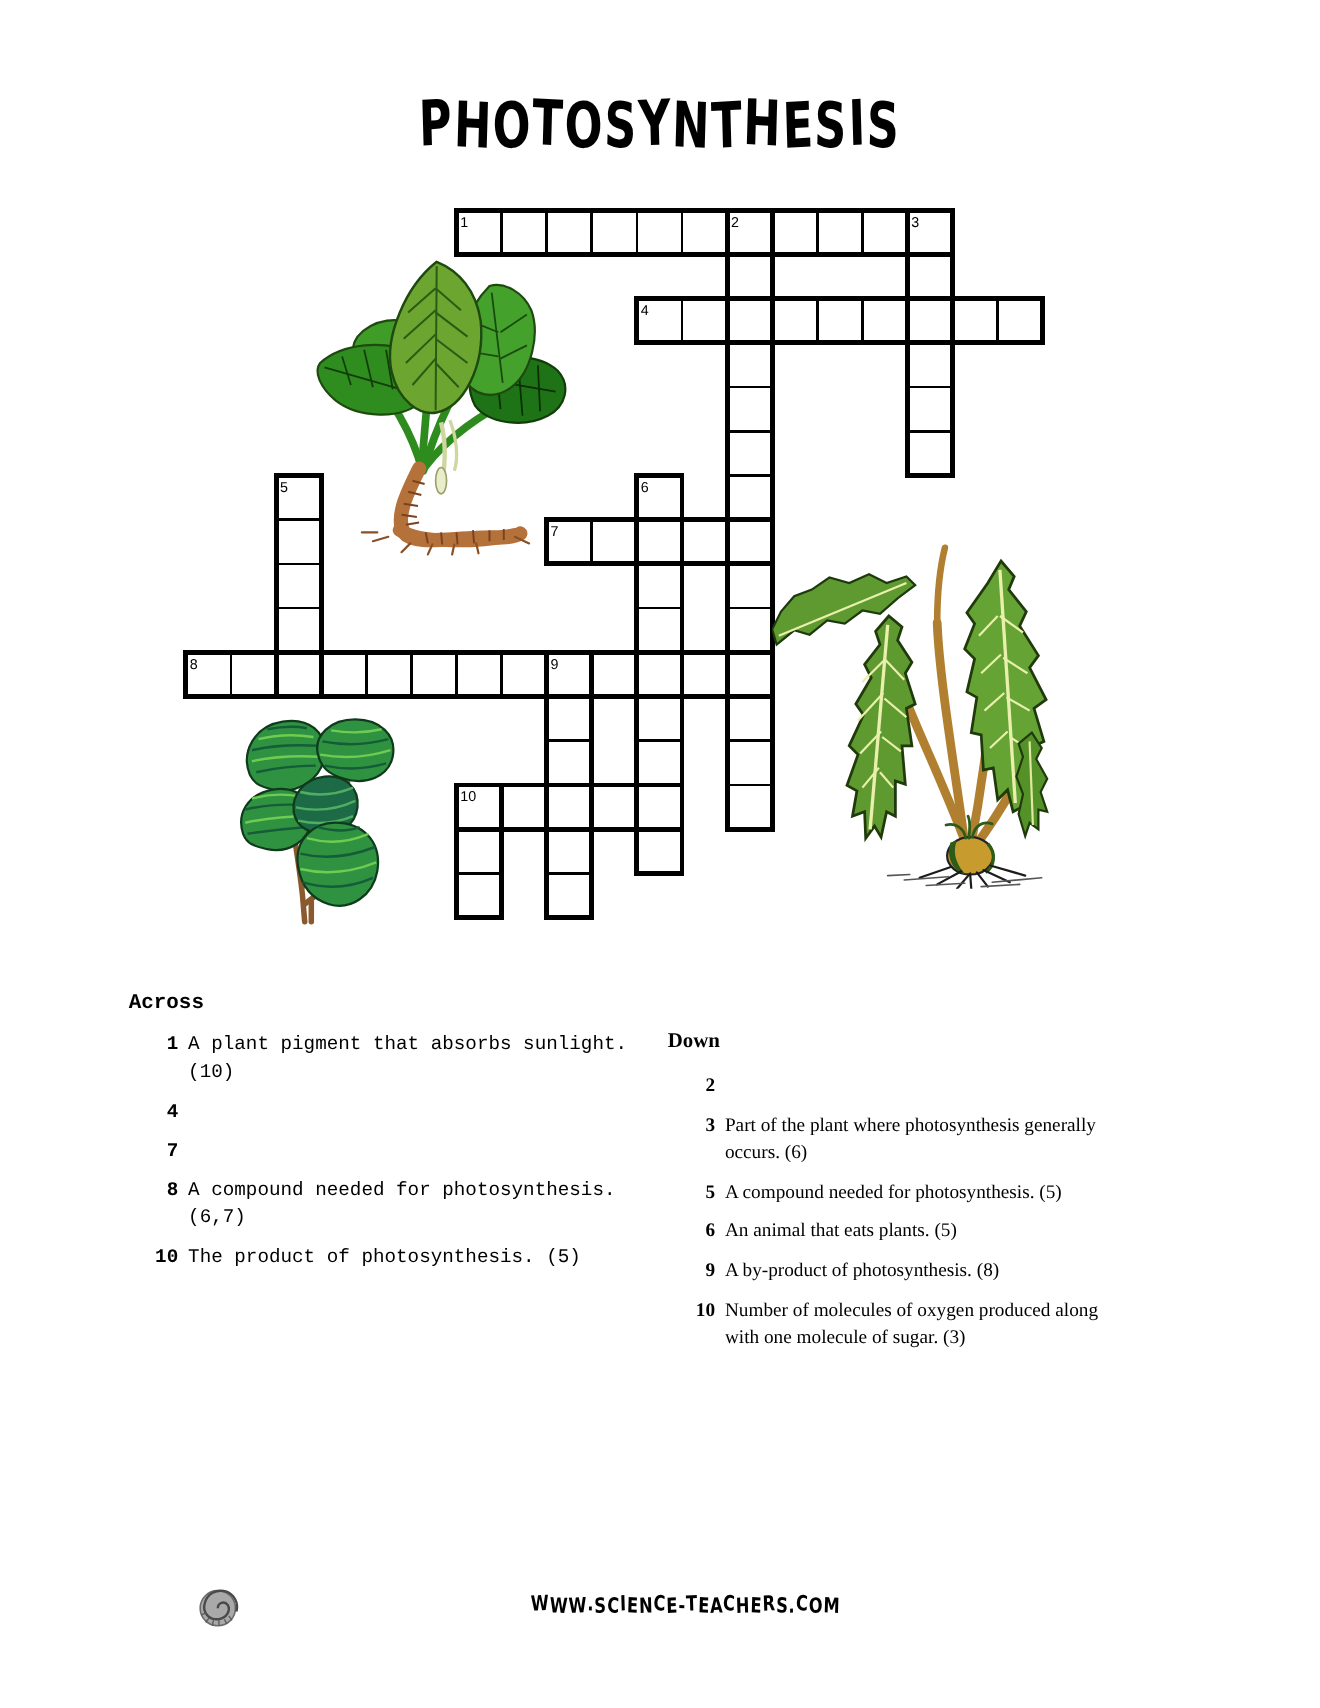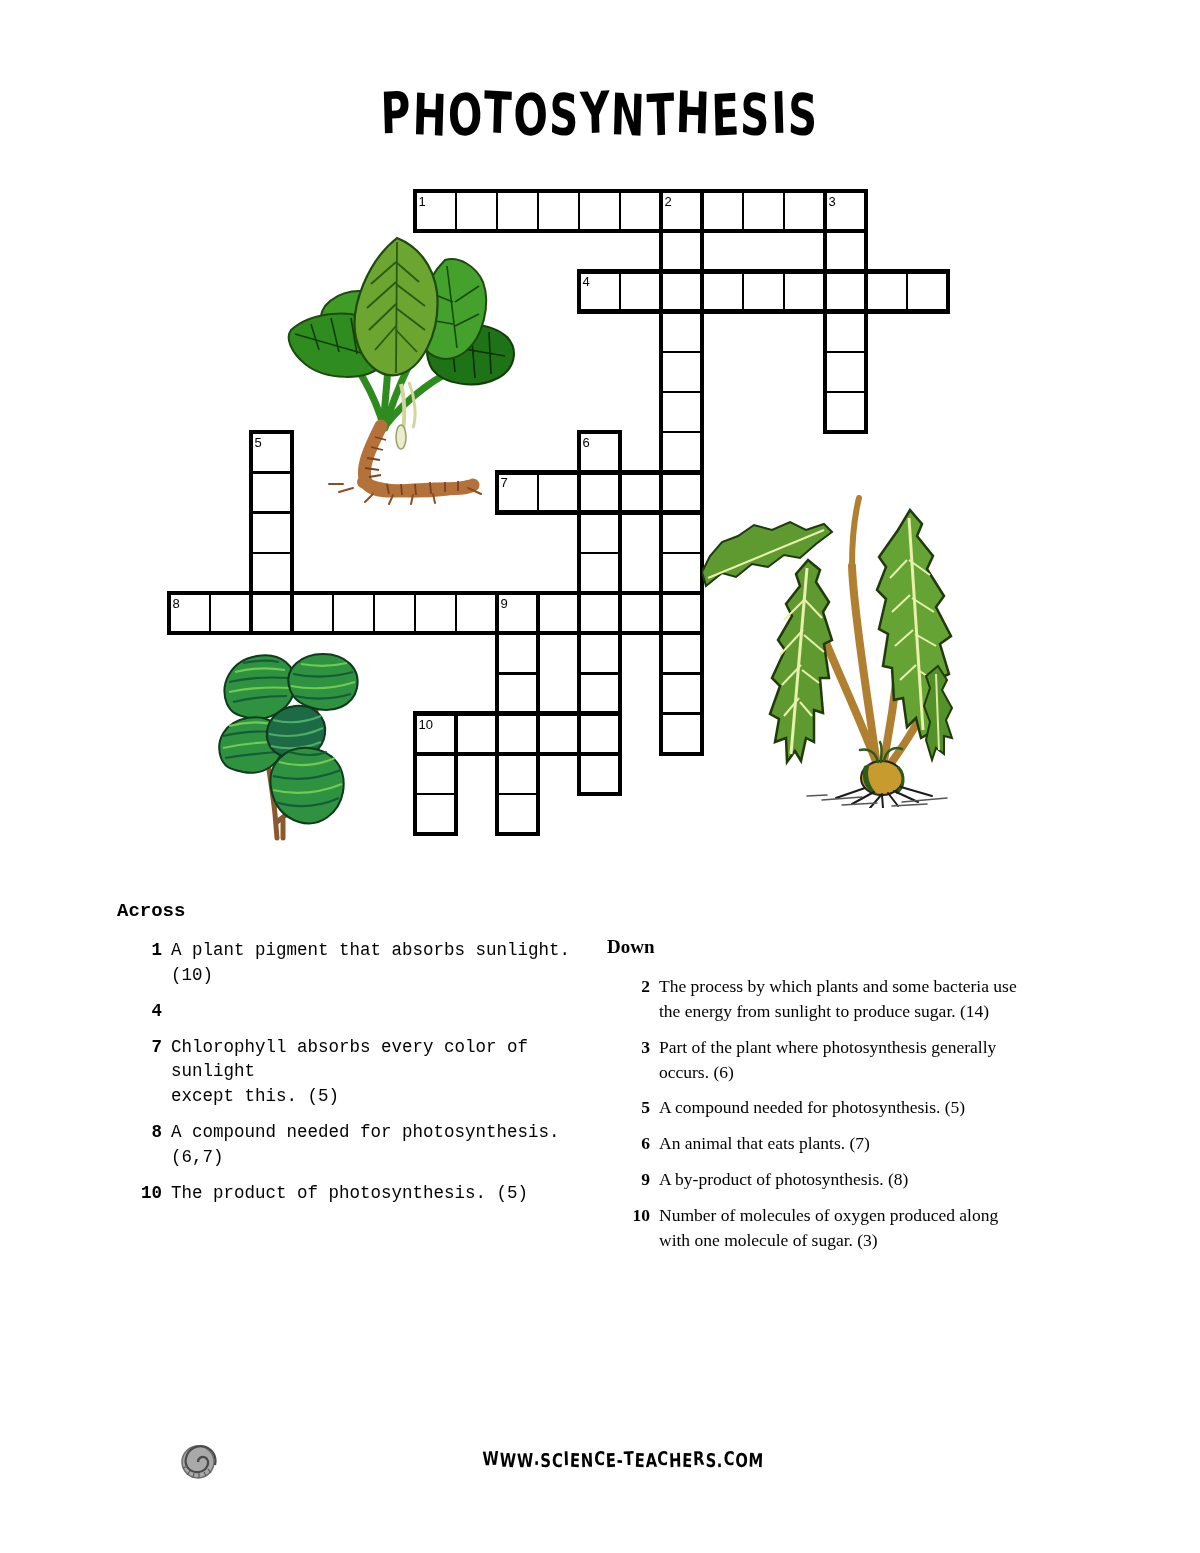--- a/index.html
+++ b/index.html
@@ -439,52 +439,48 @@
   <div class="clue-header">Across</div>
   <div class="clue">
     <span class="num">1</span>
     <span class="txt">A plant pigment that absorbs sunlight. (10)</span>
   </div>
   <div class="clue">
     <span class="num">4</span>
   </div>
   <div class="clue">
     <span class="num">7</span>
-    <span class="txt">Chlorophyll absorbs every color of sunlight
-except this. (5)</span>
   </div>
   <div class="clue">
     <span class="num">8</span>
     <span class="txt">A compound needed for photosynthesis. (6,7)</span>
   </div>
   <div class="clue">
     <span class="num">10</span>
     <span class="txt">The product of photosynthesis. (5)</span>
   </div>
 </div>
 
 <div class="clues clues-down">
   <div class="clue-header">Down</div>
   <div class="clue">
     <span class="num">2</span>
-    <span class="txt">The process by which plants and some bacteria use
-the energy from sunlight to produce sugar. (14)</span>
   </div>
   <div class="clue">
     <span class="num">3</span>
     <span class="txt">Part of the plant where photosynthesis generally
 occurs. (6)</span>
   </div>
   <div class="clue">
     <span class="num">5</span>
     <span class="txt">A compound needed for photosynthesis. (5)</span>
   </div>
   <div class="clue">
     <span class="num">6</span>
-    <span class="txt">An animal that eats plants. (7)</span>
+    <span class="txt">An animal that eats plants. (5)</span>
   </div>
   <div class="clue">
     <span class="num">9</span>
     <span class="txt">A by-product of photosynthesis. (8)</span>
   </div>
   <div class="clue">
     <span class="num">10</span>
     <span class="txt">Number of molecules of oxygen produced along
 with one molecule of sugar. (3)</span>
   </div>

